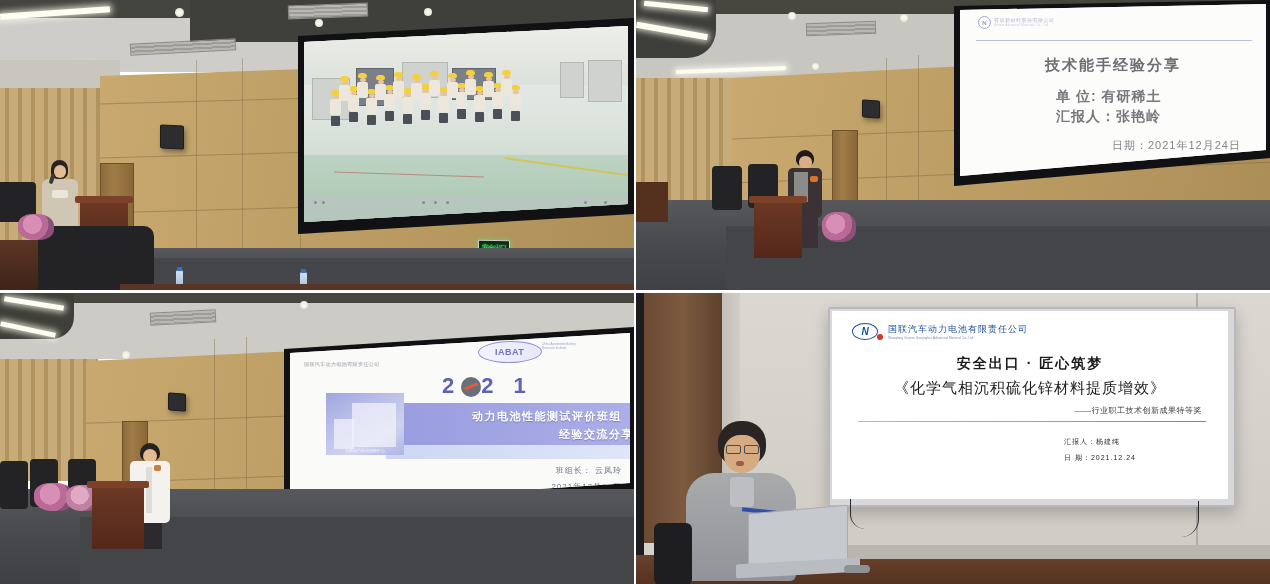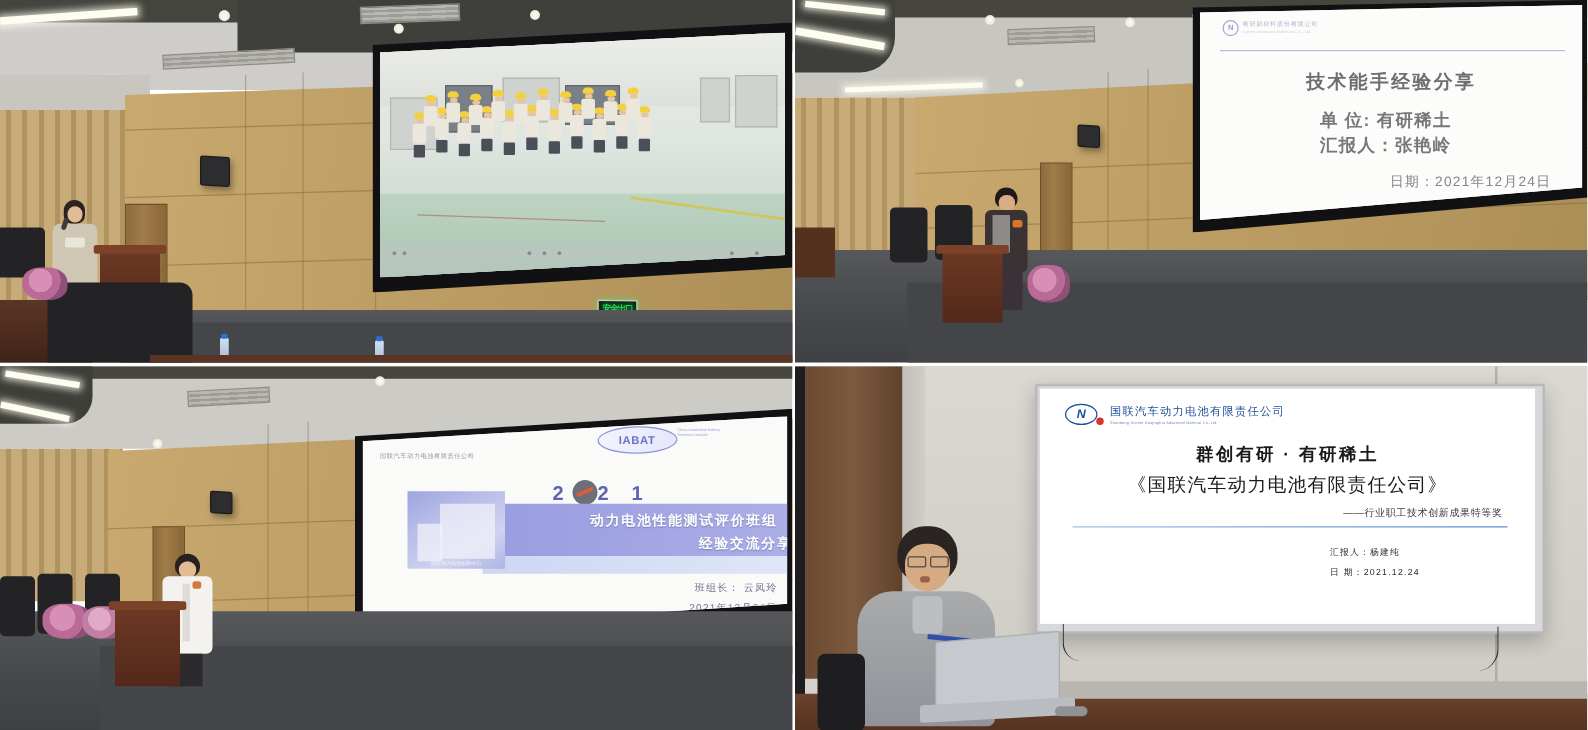--- a/index.html
+++ b/index.html
@@ -67,21 +67,21 @@
   .tr-date{position:absolute;font-size:11px;color:#85858a;letter-spacing:1px;}
 
   
   .bl-slide{position:absolute;inset:0;background:#fafaf8;}
   .bl-corp{position:absolute;font-size:5px;color:#9a9aa4;letter-spacing:.4px;}
   .bl-iabat{position:absolute;border:1.5px solid #8f93d6;border-radius:50%/50%;
             display:flex;align-items:center;justify-content:center;transform:skewX(-8deg);
             background:linear-gradient(90deg,#f2f3fd,#e6e8fa);}
   .bl-iabat span{font-size:9px;font-weight:bold;color:#6e73c9;letter-spacing:.5px;transform:skewX(8deg);}
   .bl-iabat-tag{position:absolute;font-size:3px;color:#9ea2d8;}
-  .bl-2021{position:absolute;font-size:16px;font-weight:bold;color:#5b63b5;letter-spacing:7px;margin-top:11px;}
+  .bl-2021{position:absolute;font-size:22px;font-weight:bold;color:#5b63b5;letter-spacing:7px;}
   .bl-2021 .mk{display:inline-block;width:20px;height:20px;border-radius:50%;background:#6a6f78;position:relative;vertical-align:-4px;}
   .bl-2021 .mk:after{content:"";position:absolute;left:3px;top:8px;width:14px;height:3px;background:#e05a3c;transform:rotate(-22deg);}
   .bl-band{position:absolute;background:linear-gradient(90deg,#9a9ddf,#acaee7);}
   .bl-band2{position:absolute;background:linear-gradient(90deg,#cdd6f3,#dfe6f8);}
   .bl-img{position:absolute;background:linear-gradient(150deg,#9fa5e0 0%,#b9bee9 35%,#cfd3ef 70%,#aeb3e4 100%);overflow:hidden;}
   .bl-img .bldg{position:absolute;background:rgba(240,242,250,.75);}
   .bl-img .cap{position:absolute;left:0;bottom:2px;width:100%;text-align:center;font-size:4px;color:#f2f2fb;}
   .bl-t1{position:absolute;text-align:right;font-size:11px;font-weight:bold;color:#ffffff;letter-spacing:1.5px;text-shadow:0 1px 1px rgba(60,60,110,.4);}
   .bl-sub{position:absolute;text-align:right;font-size:8px;color:#6f7490;letter-spacing:1px;}
 
@@ -471,22 +471,22 @@
         <div class="br-logo" style="left:20px;top:12px;">
           <div class="oval">
               <b>N</b>
             </div>
           <div class="dot"></div>
           <div>
             <div class="cname">国联汽车动力电池有限责任公司</div>
             <div class="ename">Shandong Grirem Guojinghui Advanced Material Co.,Ltd</div>
           </div>
         </div>
-        <div class="br-t1" style="left:0;top:44px;">群创有研 · 有研稀土</div>
-        <div class="br-t2" style="left:0;top:68px;">《国联汽车动力电池有限责任公司》</div>
+        <div class="br-t1" style="left:0;top:44px;">安全出口 · 匠心筑梦</div>
+        <div class="br-t2" style="left:0;top:68px;">《化学气相沉积硫化锌材料提质增效》</div>
         <div class="br-award" style="left:120px;top:94px;width:250px;">——行业职工技术创新成果特等奖</div>
         <div class="br-rule" style="left:26px;top:110px;width:348px;"></div>
         <div class="br-meta" style="left:232px;top:126px;">汇报人：杨建纯</div>
         <div class="br-meta" style="left:232px;top:142px;">日  期：2021.12.24</div>
       </div>
     </div>
     <div class="cable" style="left:214px;top:206px;width:14px;height:30px;"></div>
     <div class="cable" style="left:540px;top:208px;width:22px;height:36px;border-left:none;border-right:1.5px solid #2a2a2a;border-radius:0 0 18px 0;"></div>
 
     <div style="position:absolute;left:0;top:262px;width:634px;height:30px;background:linear-gradient(180deg,#6a422c,#53321f);"></div>

